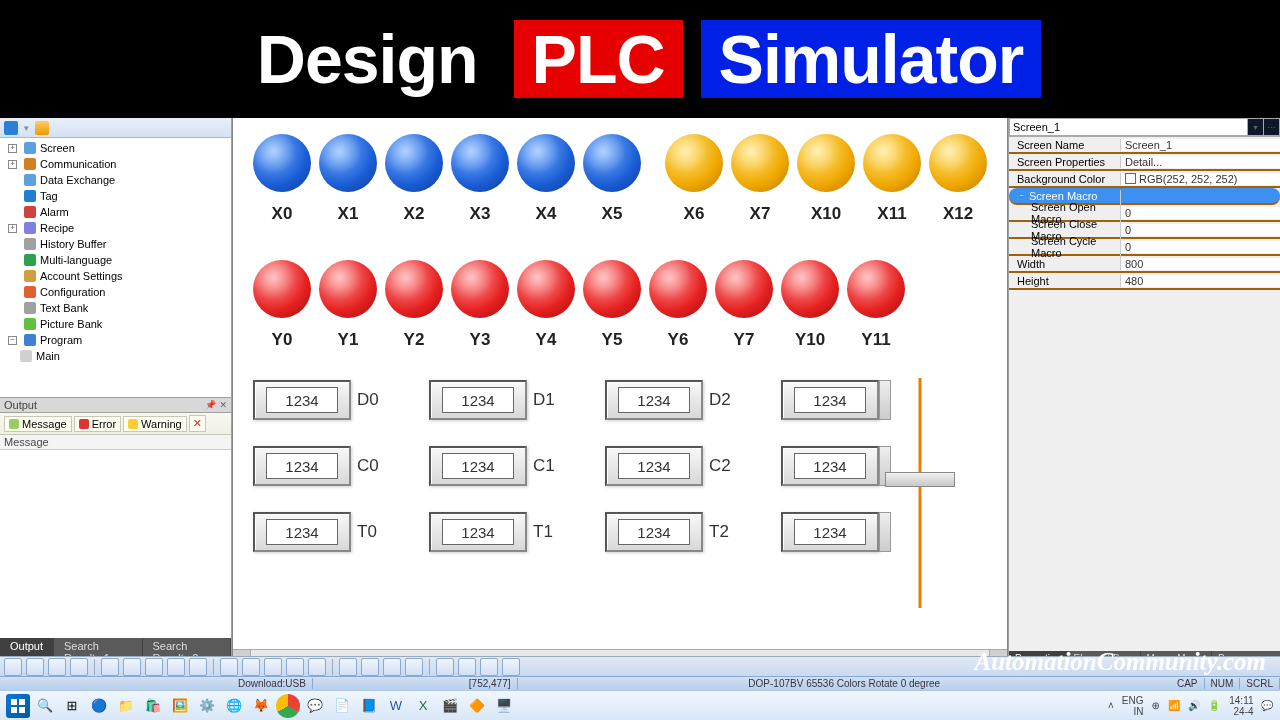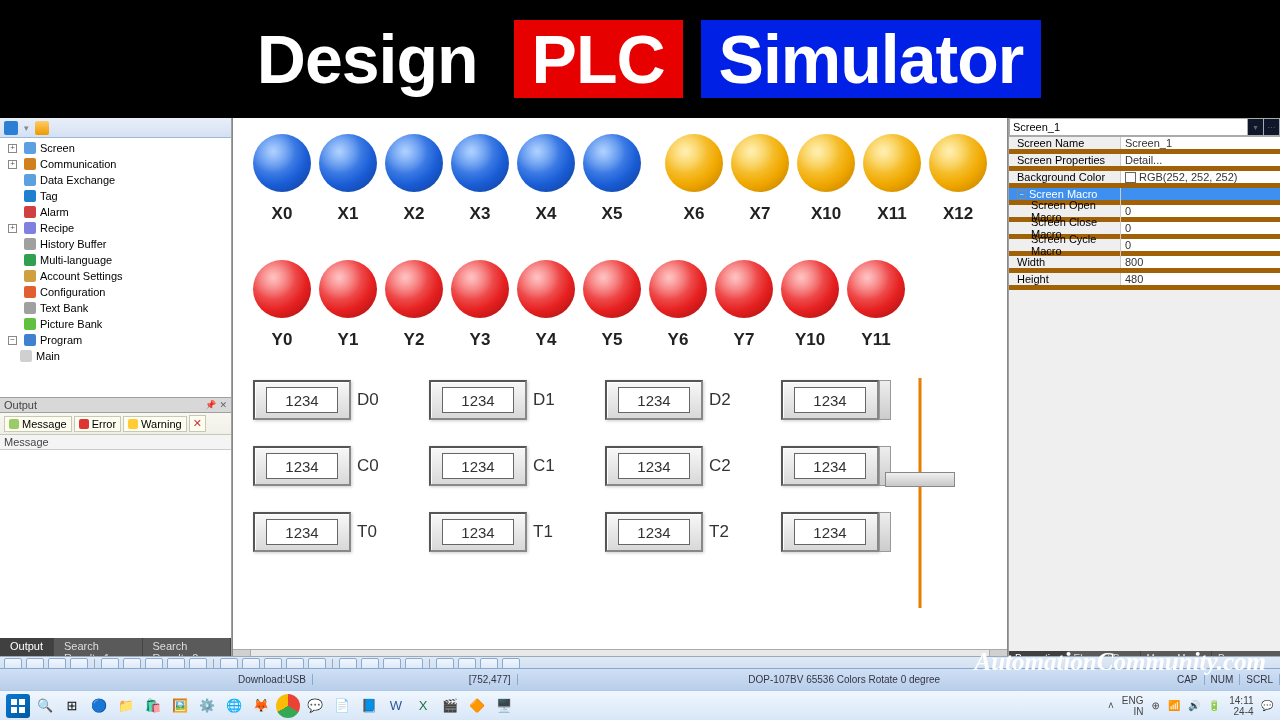--- a/index.html
+++ b/index.html
@@ -66,40 +66,40 @@
 .h-scroll { position:absolute; left:0; right:0; bottom:0; height:17px; background:#e8e8e8; border-top:1px solid #aaa;}
 .h-scroll::before{content:"";position:absolute;left:0;width:17px;top:0;bottom:0;background:#d0d0d0;border-right:1px solid #aaa;}
 .h-scroll::after{content:"";position:absolute;right:0;width:17px;top:0;bottom:0;background:#d0d0d0;border-left:1px solid #aaa;}
 
 
 .right { width:272px; background:#0f172a; border-left:1px solid #a0a0a0; display:flex; flex-direction:column;}
 .right-head { height:19px; display:flex; border-bottom:1px solid #aaa;}
 .right-head input{ flex:1; border:1px solid #aaa; font-size:11px; padding:0 3px; background:#fff;}
 .right-head .dd{ width:16px; border:1px solid #aaa; border-left:0; display:flex; align-items:center; justify-content:center; font-size:8px; color:#666;}
 .prop-grid { flex:1; background:#efefef; }
-.prop-row { display:flex; height:17px; border-bottom:5px solid #a16207; align-items:center;}
-.prop-row.hl { background:#3d8ff0; color:#fff;}
+.prop-row { display:flex; height:17px; border-bottom:2px solid #a16207; align-items:center;}
+.prop-row.hl { background:#3d8ff0; color:#fff;border-radius:8px;}
 .prop-k { width:112px; padding-left:8px; font-size:11px; border-right:1px solid #ccc; display:flex; align-items:center; gap:3px;}
 .prop-k.indent { padding-left:22px; }
 .prop-v { flex:1; padding-left:4px; font-size:11px; background:#fff; color:#333; display:flex; align-items:center; gap:3px;}
 .prop-row.hl .prop-v { background:transparent; color:#fff;}
 .colorbox{width:11px;height:11px;border:1px solid #666;background:#fcfcfc;}
 .pm2{width:9px;height:9px;border:1px solid #888;font-size:7px;display:inline-flex;align-items:center;justify-content:center;}
 
 .right-tabs { display:flex; background:#5a5a5a;}
 .right-tabs .rtab { padding:2px 6px; color:#ddd; border-right:1px solid #444; font-size:10px; cursor:pointer; white-space:nowrap;}
 .right-tabs .rtab.active{background:#404040;color:#fff;}
 
 
 .align-bar { position:absolute; left:0; right:0; bottom:42px; height:22px; background:linear-gradient(#e0eaf6,#c8d8ee); border-top:1px solid #9ab; border-bottom:1px solid #9ab; display:flex; align-items:center; padding:0 4px; gap:4px;}
 .tb-btn { width:18px; height:18px; background:linear-gradient(#f0f6ff,#d0e0f4); border:1px solid #8aa8d0; border-radius:2px;}
 .tb-sep { width:1px; height:16px; background:#9ab; margin:0 2px;}
 
 
-.status { position:absolute; left:0; right:0; bottom:30px; height:22px; background:linear-gradient(#d0e0f4,#b8ceea); border-top:1px solid #8aa8d0; display:flex; align-items:center; font-size:10px; color:#334;}
+.status { position:absolute; left:0; right:0; bottom:30px; height:14px; background:linear-gradient(#d0e0f4,#b8ceea); border-top:1px solid #8aa8d0; display:flex; align-items:center; font-size:10px; color:#334;}
 .status .cell { padding:0 6px; border-right:1px solid #8aa8d0; }
 .status .cell.flex{flex:1;border-right:0;}
 
 
 .taskbar { position:absolute; left:0; right:0; bottom:0; height:30px; background:linear-gradient(#f0f6fd,#d8e7f8); border-top:1px solid #b0c8e8; display:flex; align-items:center; padding:0 6px; gap:3px;}
 .tb-icon { width:24px; height:24px; border-radius:3px; display:flex; align-items:center; justify-content:center; font-size:13px;}
 .win-btn { background:linear-gradient(135deg,#0a78d4,#005a9e); border-radius:3px; }
 .tray { margin-left:auto; display:flex; align-items:center; gap:8px; font-size:10px; color:#444;}
 .tray .clock{text-align:right; line-height:1.1;}
 

